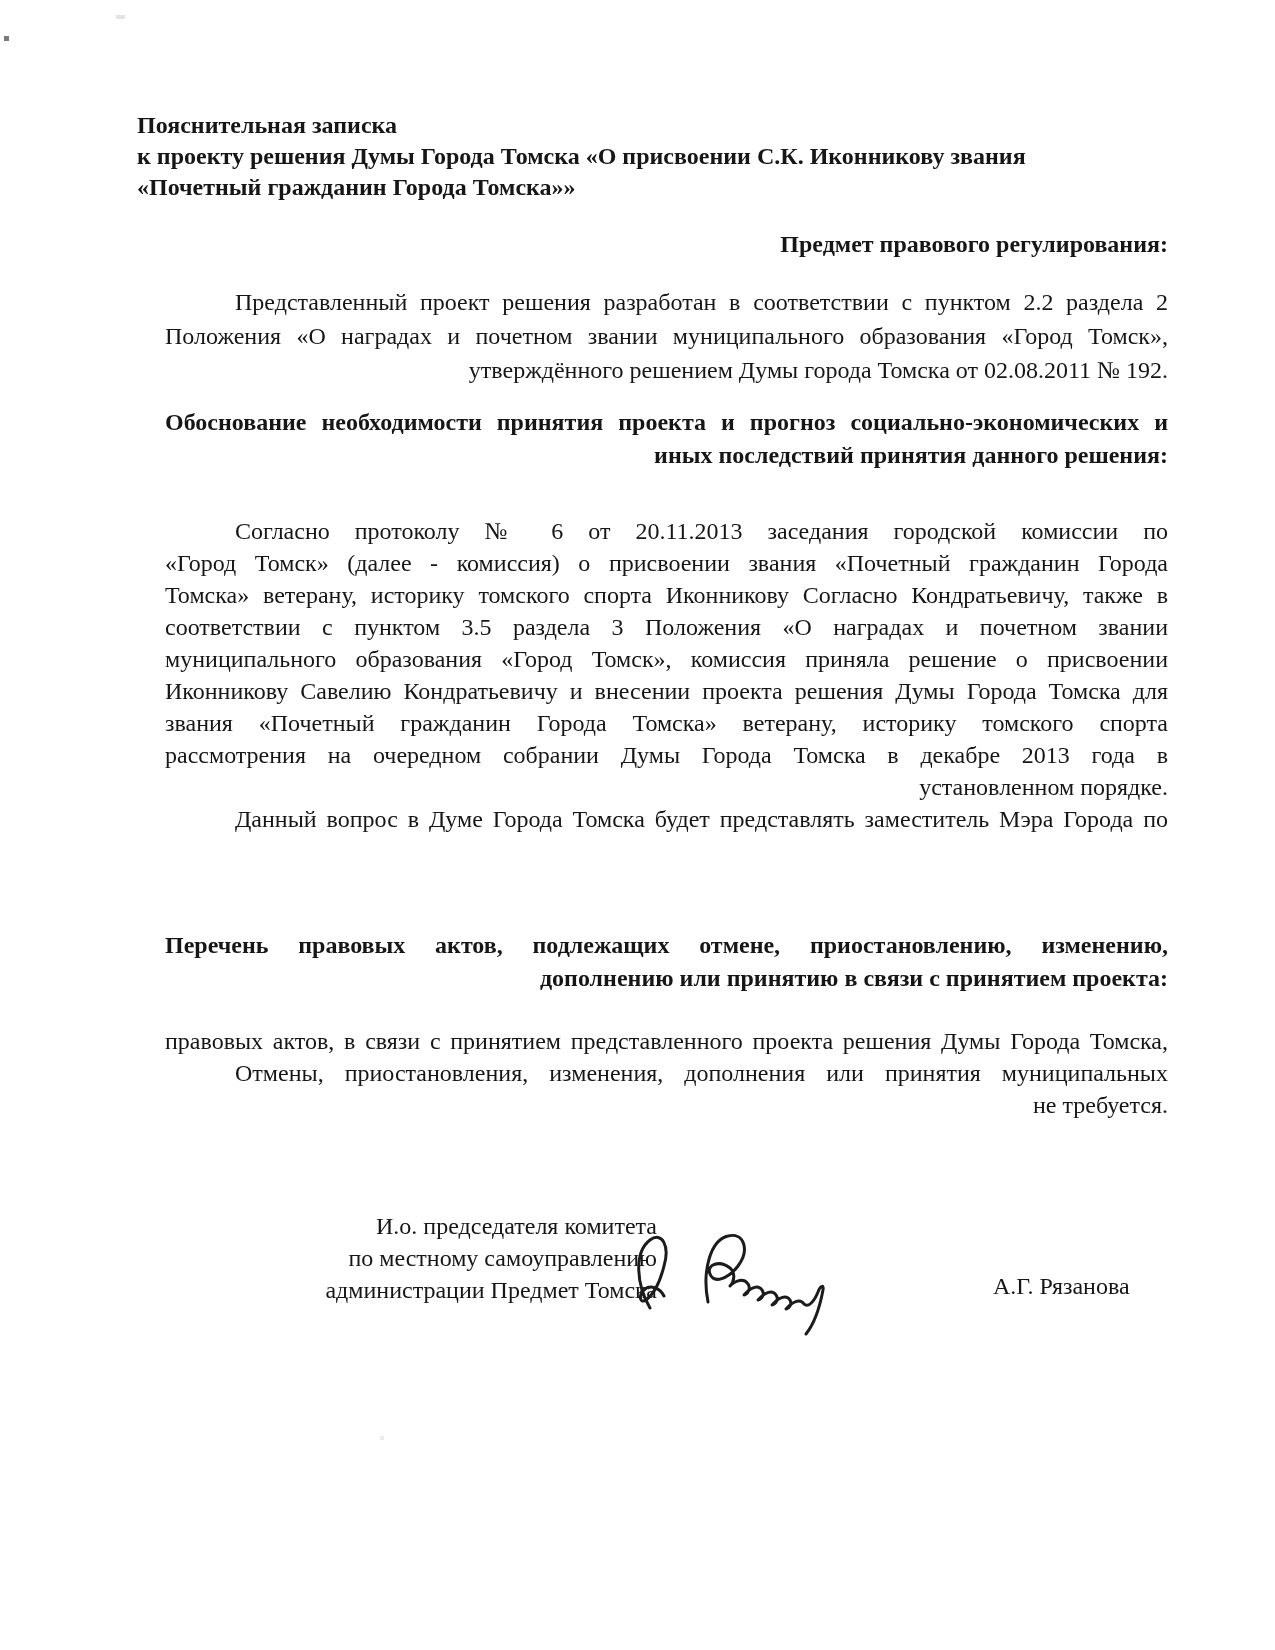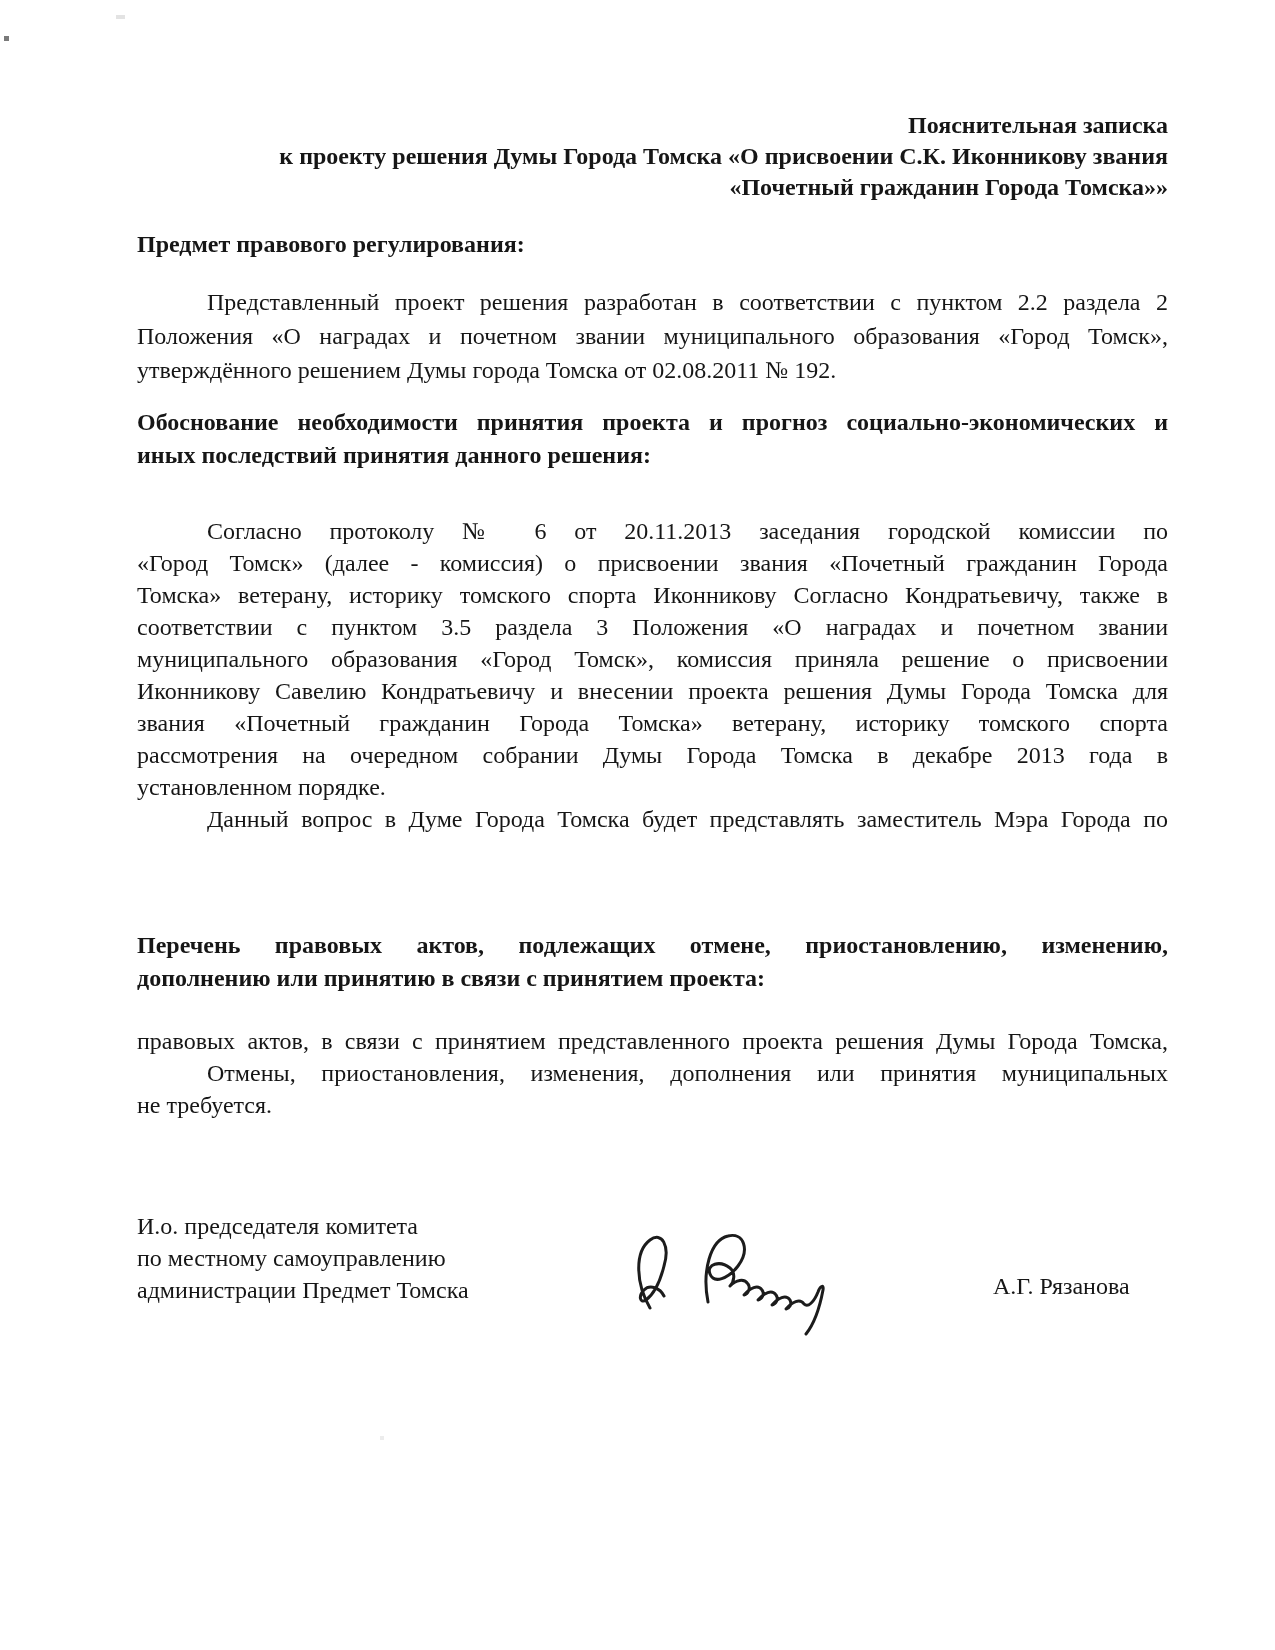--- a/index.html
+++ b/index.html
@@ -13,23 +13,23 @@
     overflow: hidden;
   }
   .block {
     position: absolute;
     left: 137px;
     width: 1031px;
     font-size: 24px;
     line-height: 32px;
   }
   .bold { font-weight: bold; }
-  .center { text-align: right; }
-  .jl { text-align: justify; text-align-last: justify; }
-  .ll { text-align: left; }
+  .center { text-align: left; }
+  .jl { text-align: justify; text-align-last: justify; margin-left: 28px; }
+  .ll { text-align: right; }
   .indent { text-indent: 70px; }
   .lh31 { line-height: 31px; }
   .lh33 { line-height: 33px; }
   .lh34 { line-height: 34px; }
   .sig-name {
     position: absolute;
     left: 985px;
     top: 1270px;
     font-size: 24px;
     line-height: 32px;

